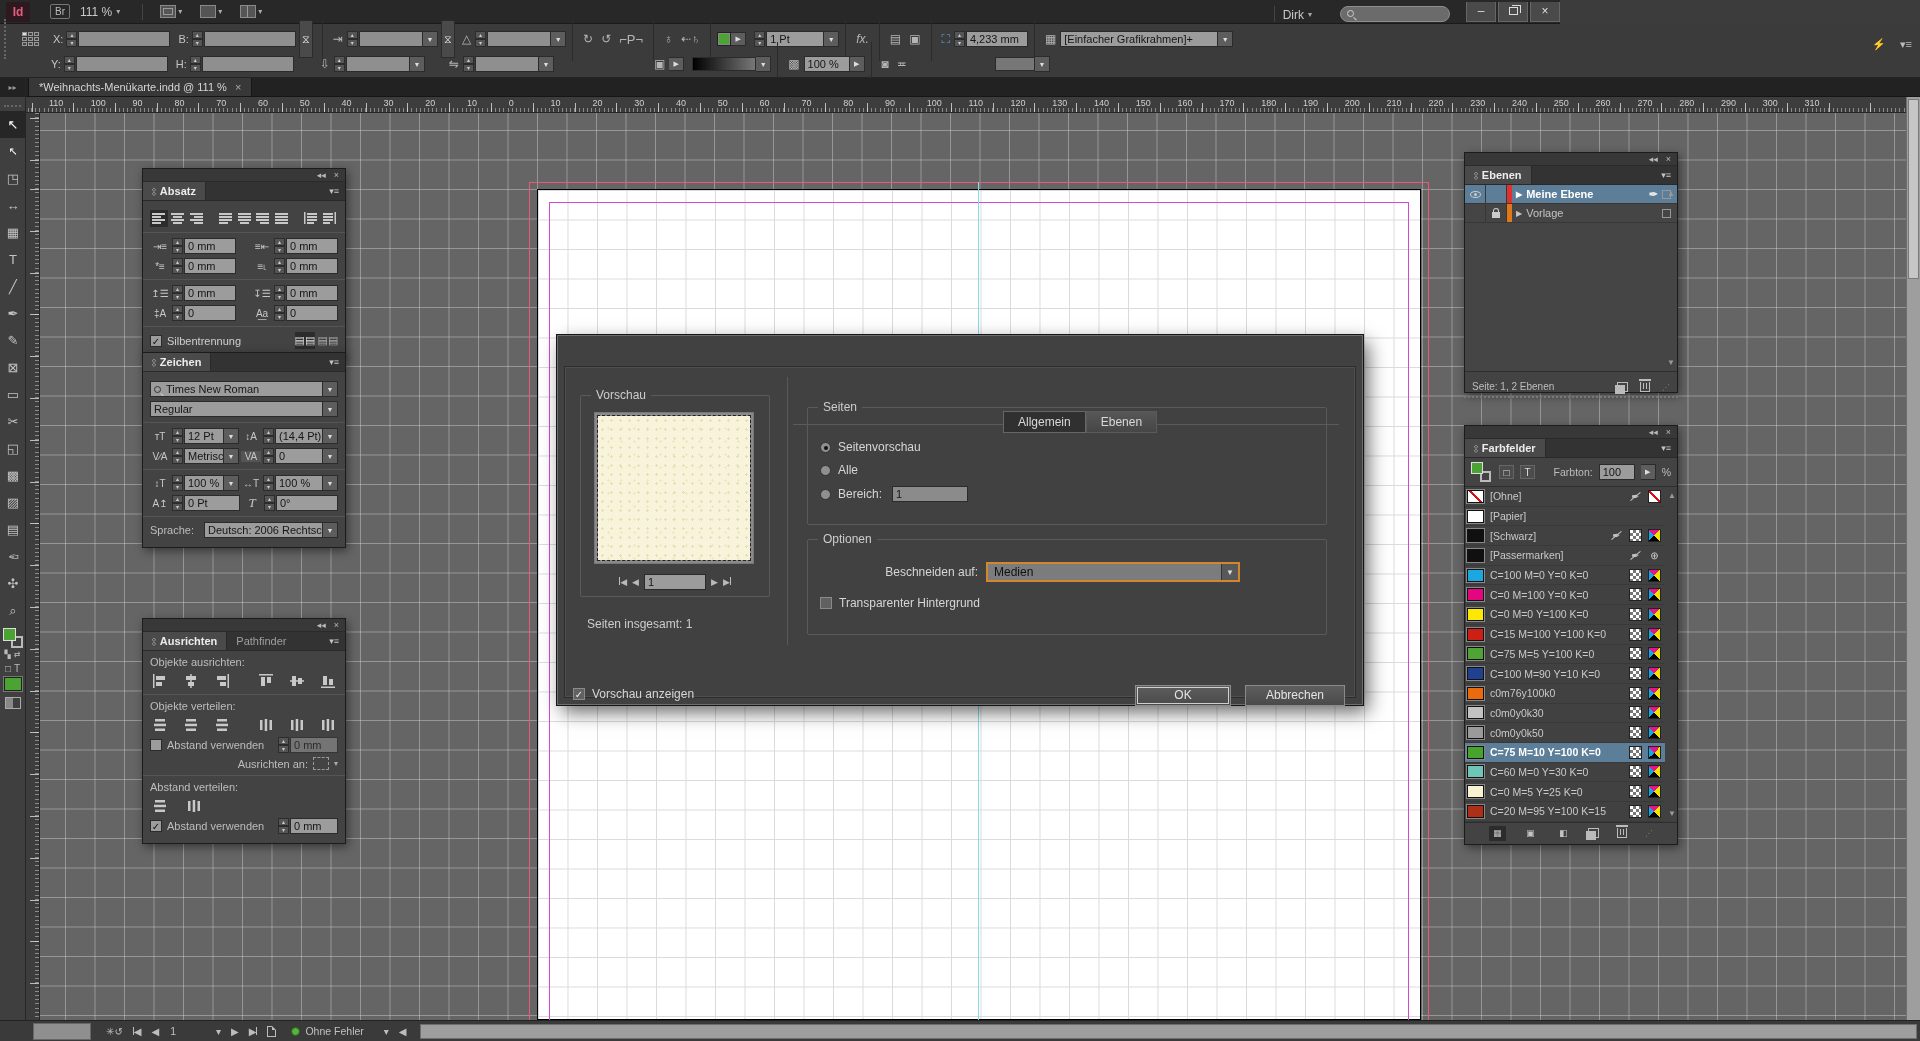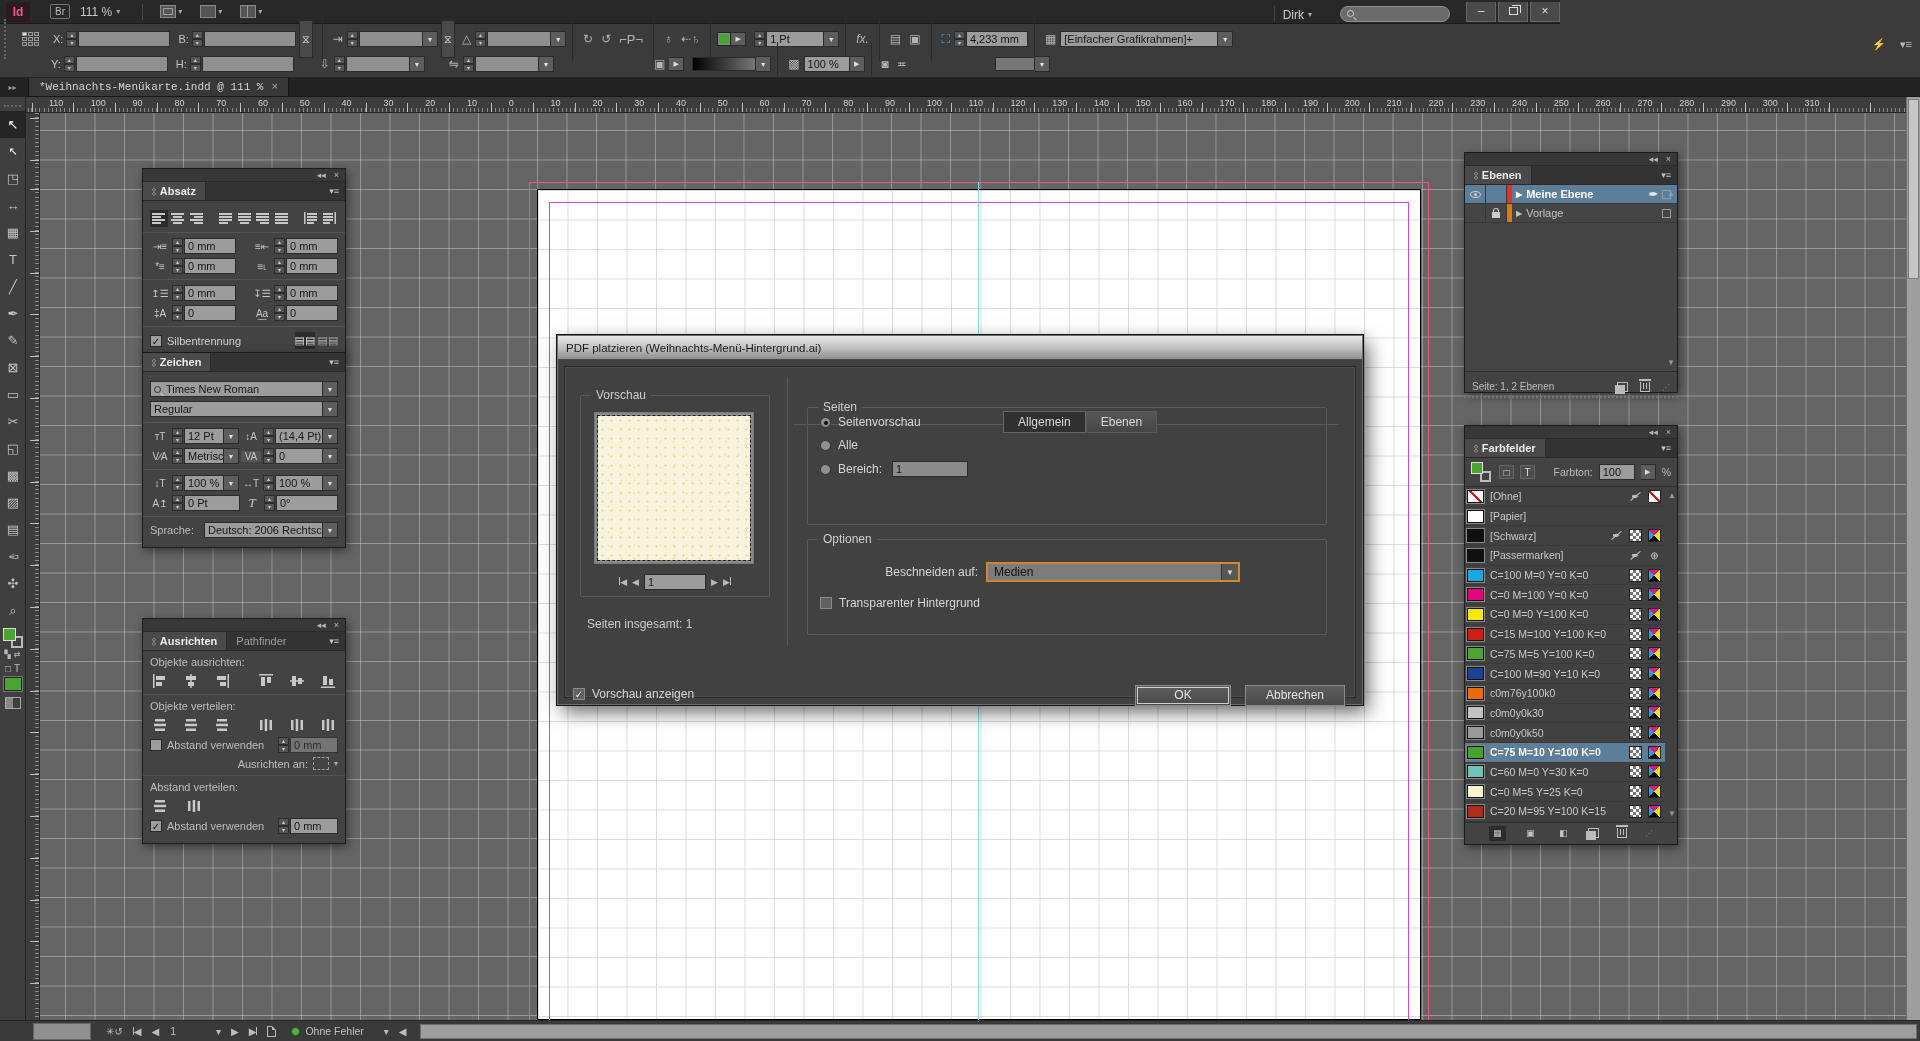--- a/index.html
+++ b/index.html
@@ -47,21 +47,21 @@
   .dd-btn { width:15px; height:16px; background:#5d5d5d; border:1px solid #2b2b2b; border-left:none; color:#ddd;
     font-size:7px; display:inline-flex; align-items:center; justify-content:center; }
   .cp-ic { margin:0 4px; color:#b5b5b5; font-size:12px; }
   .cp-sep { width:1px; height:44px; background:#2b2b2b; margin:0 6px; align-self:center; }
   .chainv { width:14px; height:38px; background:#4a4a4a; border:1px solid #2b2b2b; color:#ddd; display:flex; align-items:center; justify-content:center; font-size:11px; margin:0 3px; }
   .swatch-mini { width:14px; height:14px; background:#4ba334; border:1px solid #222; box-shadow:0 0 0 1px #888 inset; }
   .grad-dd { width:64px; height:14px; background:linear-gradient(90deg,#000,#777); border:1px solid #2b2b2b; }
   .cp-right { position:absolute; right:8px; top:14px; display:flex; gap:14px; color:#bbb; }
 
   
-  .tabbar { position:absolute; left:0; top:78px; width:1920px; height:19px; background:#222; border-bottom:1px solid #161616; display:flex;font-family:Liberation Mono, monospace; }
+  .tabbar { position:absolute; left:0; top:78px; width:1920px; height:19px; background:#222; border-bottom:1px solid #161616; display:flex; }
   .tab-exp { width:28px; color:#999; font-size:9px; line-height:19px; text-align:center; }
   .doc-tab { background:#383838; border-right:1px solid #161616; border-left:1px solid #161616; color:#d5d5d5; font-size:11px;
     display:flex; align-items:center; gap:8px; padding:0 10px; }
   .doc-tab .x { color:#aaa; font-size:11px; }
 
   
   .hruler { position:absolute; left:26px; top:97px; width:1880px; height:16px; background:#3d3d3d; border-bottom:1px solid #262626; overflow:hidden; }
   .hruler::before { content:""; position:absolute; left:0; right:0; bottom:0; height:4px;
     background:repeating-linear-gradient(90deg, rgba(215,215,215,.5) 0 1px, transparent 1px 4.18px); background-position-x:5px; }
   .hruler::after { content:""; position:absolute; left:0; right:0; bottom:0; height:9px;
@@ -1159,23 +1159,20 @@
       <span class="vbtn on">▦</span>
       <span class="vbtn">▣</span>
       <span class="vbtn">◧</span>
       <span class="i-newpage" style="margin:0"></span>
       <span class="i-trash"></span>
       <span style="color:#888;font-size:8px">⋰</span>
     </div>
   </div>
 
   <div class="dialog">
-    <div class="dtitle">
-        <span>PDF platzieren (Weihnachts-Menü-Hintergrund.ai)</span>
-      </div>
     <div class="dbody">
 
       <div class="fieldset" style="left:15px; top:28px; width:190px; height:202px;">
         <span class="legend">Vorschau</span>
         <div class="preview-box">
           <div class="preview-img"></div>
         </div>
         <div class="pvnav">
           <span><span class="bar-ic"></span>◀</span>
           <span>◀</span>
@@ -1188,21 +1185,21 @@
       <div style="position:absolute; left:222px; top:10px; bottom:52px; width:1px; background:#585858"></div>
 
       <div class="dtabs">
         <span class="dtab on">Allgemein</span>
         <span class="dtab">Ebenen</span>
       </div>
       <div class="dhline"></div>
 
       <div class="fieldset" style="left:242px; top:40px; width:520px; height:118px;">
         <span class="legend">Seiten</span>
-        <div class="drow" style="margin-top:7px">
+        <div class="drow" style="margin-top:32px">
           <span class="radio on"></span>
           <span>Seitenvorschau</span>
         </div>
         <div class="drow">
           <span class="radio"></span>
           <span>Alle</span>
         </div>
         <div class="drow">
           <span class="radio"></span>
           <span>Bereich:</span>

